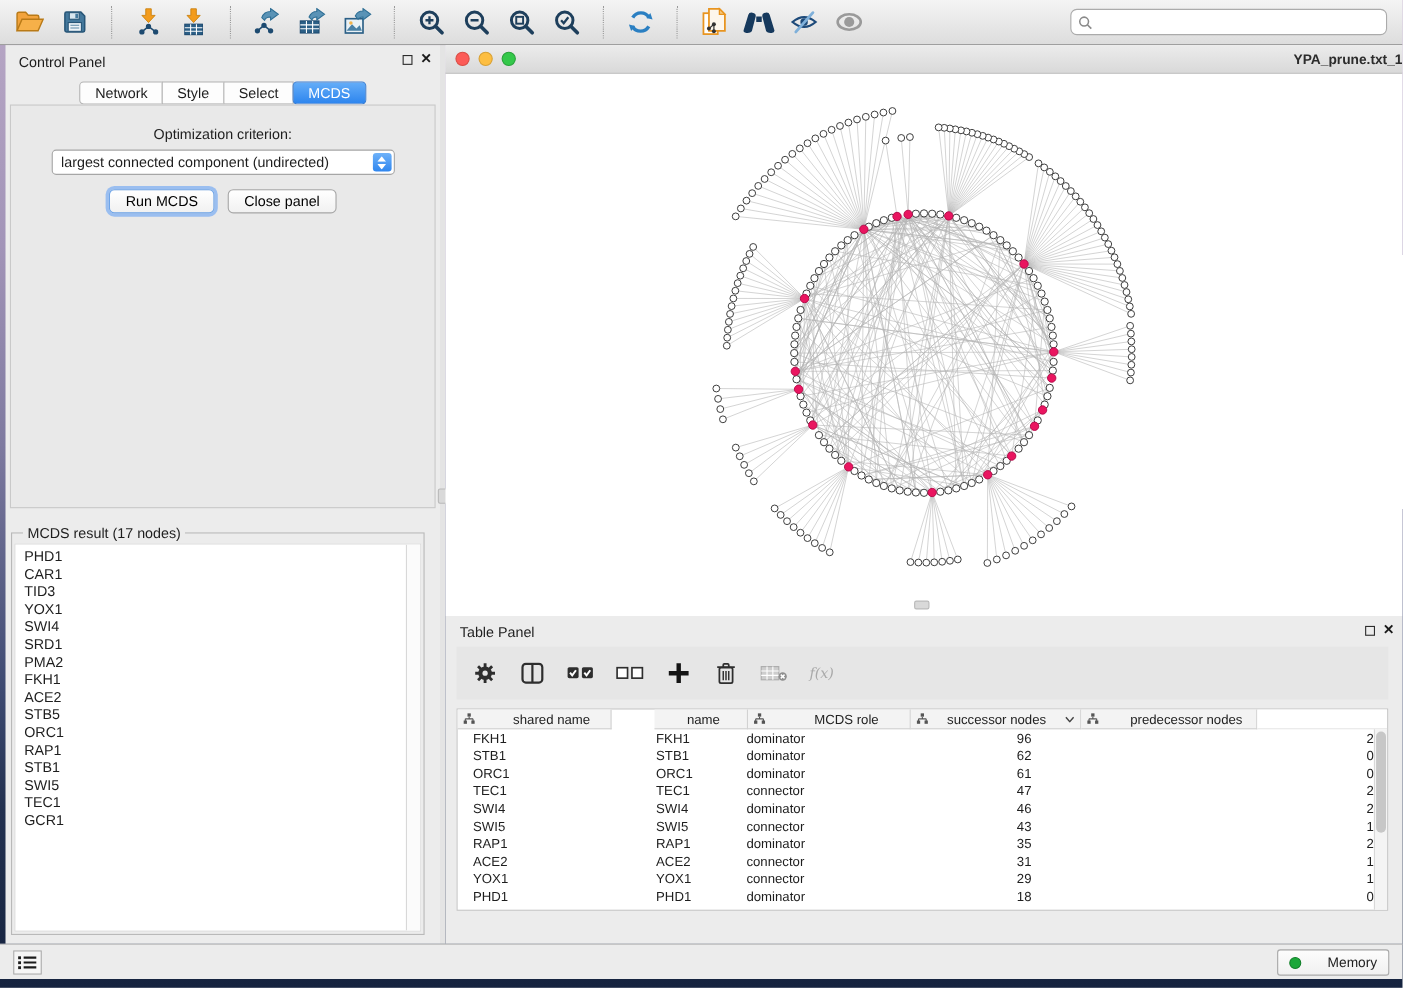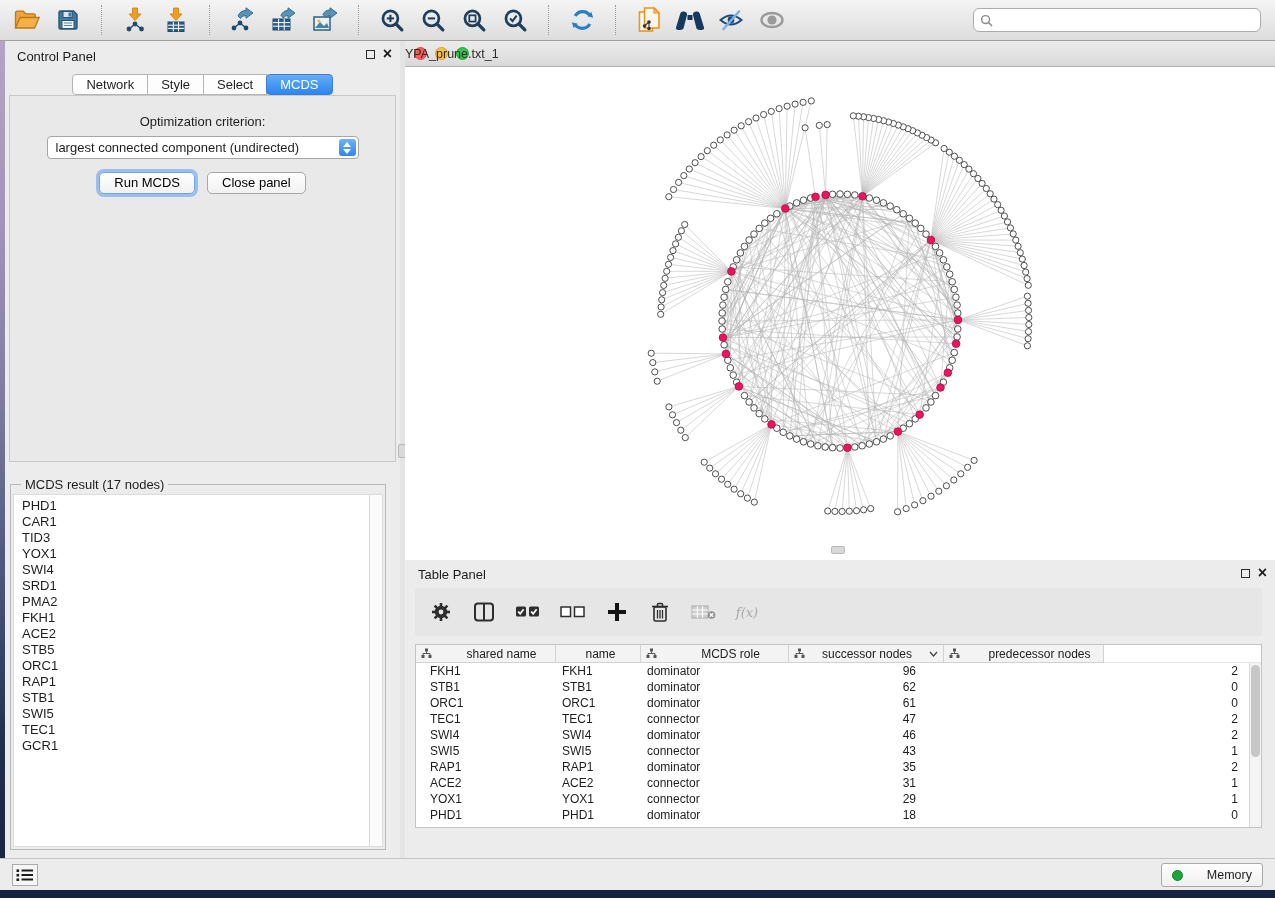--- a/index.html
+++ b/index.html
@@ -76,38 +76,38 @@
   
   .network-panel { left:405px; top:41px; width:870px; height:519px; background:#fff; }
   .net-titlebar { position:absolute; left:0; top:0; width:100%; height:26px;
                   background:linear-gradient(#ececec,#d9d9d9); border-bottom:1px solid #b3b3b3;
                   display:flex; align-items:center; }
   .traffic { display:flex; gap:8px; margin-left:9px; }
   .light { width:13px; height:13px; border-radius:50%; }
   .light.red { background:#fc5b57; border:1px solid #d94c44; }
   .light.yellow { background:#fdbe41; border:1px solid #d9a133; }
   .light.green { background:#34c84a; border:1px solid #28a23a; }
-  .net-title { position:absolute; width:100%; text-align:left; font-size:12.5px; font-weight:400; color:#2c2c2c; }
+  .net-title { position:absolute; width:100%; text-align:right; font-size:12.5px; font-weight:700; color:#2c2c2c; }
   #graph-svg { position:absolute; left:0; top:26px; }
 
   
   .table-panel { left:405px; top:560px; width:870px; height:298px; }
   .tp-header { position:absolute; left:13px; top:7px; font-size:13px; }
   .tp-toolbar { position:absolute; left:10px; top:28px; width:847px; height:48px; background:#e6e6e6;
                 display:flex; align-items:center; padding-left:14px; gap:19px; }
   .tp-icon { display:flex; align-items:center; justify-content:center; min-width:24px; height:26px; }
   .fx { font-family:"DejaVu Serif","Liberation Serif",serif; font-style:italic; font-size:13px; color:#a9a9a9; }
   .table-wrap { position:absolute; left:10px; top:84px; width:847px; height:184px;
                 background:#fff; border:1px solid #c4c4c4; }
   .thead { display:flex; height:18px; font-size:12px; color:#222; }
   .th { background:#f3f3f3; border-right:1px solid #d2d2d2; border-bottom:1px solid #d2d2d2;
         display:flex; align-items:center; padding-left:5px; gap:16px; }
   .th .lbl { flex:1; text-align:center; }
   .th-filler { flex:1; background:#fff; border-bottom:1px solid #e6e6e6; }
-  .c0{width:140px;} .c1{width:85px;} .c2{width:148px;} .c3{width:155px;} .c4{width:160px;}
+  .c0{width:140px;} .c1{width:85px;margin-left:39px;} .c2{width:148px;} .c3{width:155px;} .c4{width:160px;}
   .trow { display:flex; height:16px; font-size:12px; align-items:center; }
   .td { overflow:hidden; white-space:nowrap; }
   .td.c0 { padding-left:14px; }
   .td.c1, .td.c2 { padding-left:6px; }
   .td.c3 { width:155px; text-align:right; padding-right:28px; }
   .td.c4 { width:306px; text-align:right; padding-right:12px; }
   .tscroll { position:absolute; right:0; top:18px; bottom:0; width:12px; background:#f4f4f4; border-left:1px solid #d8d8d8; }
   .tthumb { position:absolute; left:1px; right:1px; top:2px; height:92px; background:#c7c7c7; border-radius:5px; }
   .tp-tabs { position:absolute; left:0; top:273px; width:100%; display:flex; justify-content:center; }
   .tp-tabs .tab { height:21px; }

